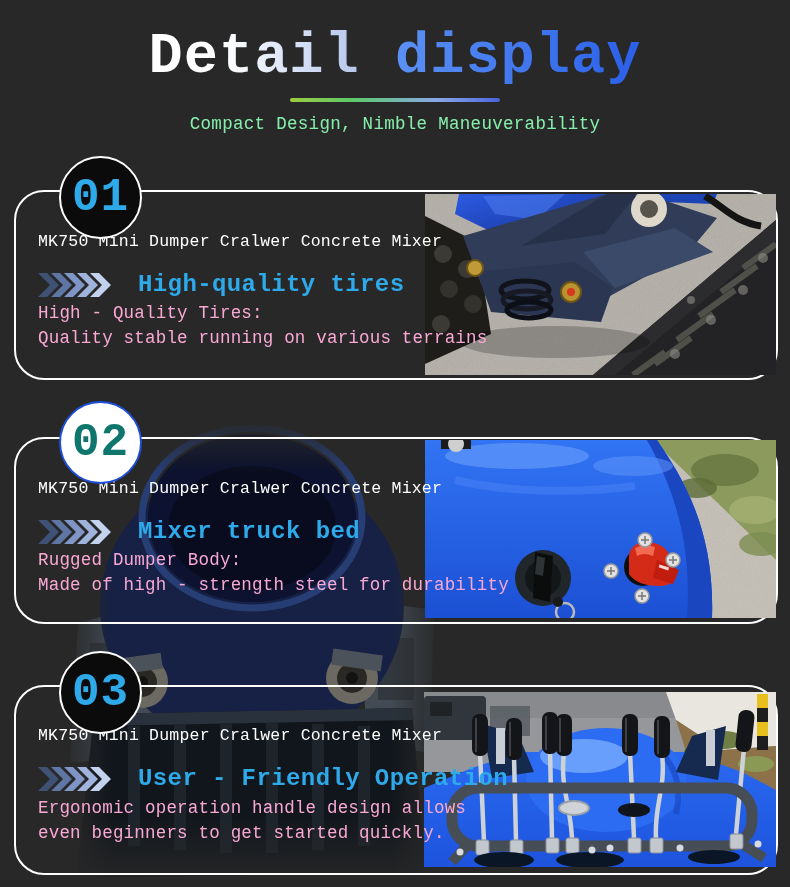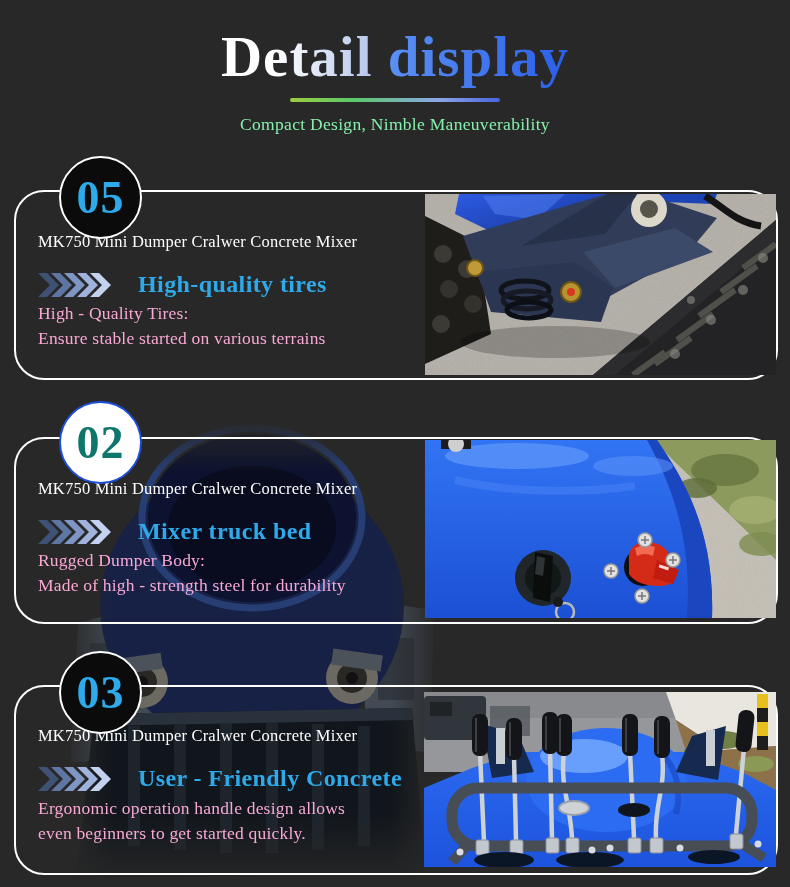--- a/index.html
+++ b/index.html
@@ -1,18 +1,18 @@
 <!DOCTYPE html>
 <html><head>
 <meta charset="utf-8">
 <style>
   html,body{margin:0;padding:0;background:#282828;}
   .page{
     position:relative;width:790px;height:887px;background:#282828;
-    overflow:hidden;font-family:Liberation Serif, serif;
+    overflow:hidden;font-family:Liberation Mono, monospace;
   }
   
   .hdr{position:absolute;top:0;left:0;width:790px;text-align:center;z-index:6;}
   .title{
     margin:26px 0 0 0;font-size:57px;font-weight:900;letter-spacing:1px;line-height:1.1;
   }
   .title .t1{
     background:linear-gradient(90deg,#ffffff 0%,#ffffff 35%,#b5c6ec 100%);
     -webkit-background-clip:text;background-clip:text;color:transparent;
   }
@@ -121,36 +121,36 @@
         <rect x="242" y="306" width="12" height="126" fill="#1d242d"></rect>
         <rect x="288" y="308" width="12" height="120" fill="#1d242d"></rect>
       </g>
       <rect width="364" height="465" fill="url(#bgfade)"></rect>
       <rect width="364" height="465" fill="url(#bgfadeh)"></rect>
     </svg>
   </div>
 
   <div class="card" id="card1"></div>
   <div class="badge dark" id="badge1">
-      <span>05</span>
+      <span>01</span>
     </div>
   <p class="product" id="product1">MK750 Mini Dumper Cralwer Concrete Mixer</p>
   <div class="hrow" id="hrow1">
     <svg class="arrows" width="78" height="26" viewBox="0 0 78 26">
       <path d="M0,1 h9 l12,12 l-12,12 h-9 l12,-12 Z" fill="#3f5174"></path>
       <path d="M13,1 h9 l12,12 l-12,12 h-9 l12,-12 Z" fill="#5d76a3"></path>
       <path d="M26,1 h9 l12,12 l-12,12 h-9 l12,-12 Z" fill="#7e95c5"></path>
       <path d="M39,1 h9 l12,12 l-12,12 h-9 l12,-12 Z" fill="#9fb3dd"></path>
       <path d="M52,1 h9 l12,12 l-12,12 h-9 l12,-12 Z" fill="#c3d3ef"></path>
     </svg>
     <h2>High-quality tires</h2>
   </div>
   <div class="desc" id="desc1">
     <p>High - Quality Tires:</p>
-    <p>Ensure stable started on various terrains</p>
+    <p>Quality stable running on various terrains</p>
   </div>
   <div class="photo" id="photo1" aria-label="crawler-tracks-photo">
     <svg viewBox="0 0 351 181" preserveAspectRatio="none">
       <defs>
         <filter id="noiseA">
             <feTurbulence type="fractalNoise" baseFrequency="0.9" numOctaves="2"></feTurbulence>
             <feColorMatrix type="saturate" values="0"></feColorMatrix>
             <feComponentTransfer>
               <feFuncA type="linear" slope="0.4" intercept="0"></feFuncA>
             </feComponentTransfer>
@@ -304,21 +304,21 @@
     </div>
   <p class="product" id="product3">MK750 Mini Dumper Cralwer Concrete Mixer</p>
   <div class="hrow" id="hrow3">
     <svg class="arrows" width="78" height="26" viewBox="0 0 78 26">
       <path d="M0,1 h9 l12,12 l-12,12 h-9 l12,-12 Z" fill="#3f5174"></path>
       <path d="M13,1 h9 l12,12 l-12,12 h-9 l12,-12 Z" fill="#5d76a3"></path>
       <path d="M26,1 h9 l12,12 l-12,12 h-9 l12,-12 Z" fill="#7e95c5"></path>
       <path d="M39,1 h9 l12,12 l-12,12 h-9 l12,-12 Z" fill="#9fb3dd"></path>
       <path d="M52,1 h9 l12,12 l-12,12 h-9 l12,-12 Z" fill="#c3d3ef"></path>
     </svg>
-    <h2>User - Friendly Concrete</h2>
+    <h2>User - Friendly Operation</h2>
   </div>
   <div class="desc" id="desc3">
     <p>Ergonomic operation handle design allows</p>
     <p>even beginners to get started quickly.</p>
   </div>
   <div class="photo" id="photo3" aria-label="control-levers-photo">
     <svg viewBox="0 0 352 175" preserveAspectRatio="none">
       <defs>
         <linearGradient id="blueC" x1="0" y1="0" x2="0" y2="1">
           <stop offset="0" stop-color="#2a6af0"></stop>

